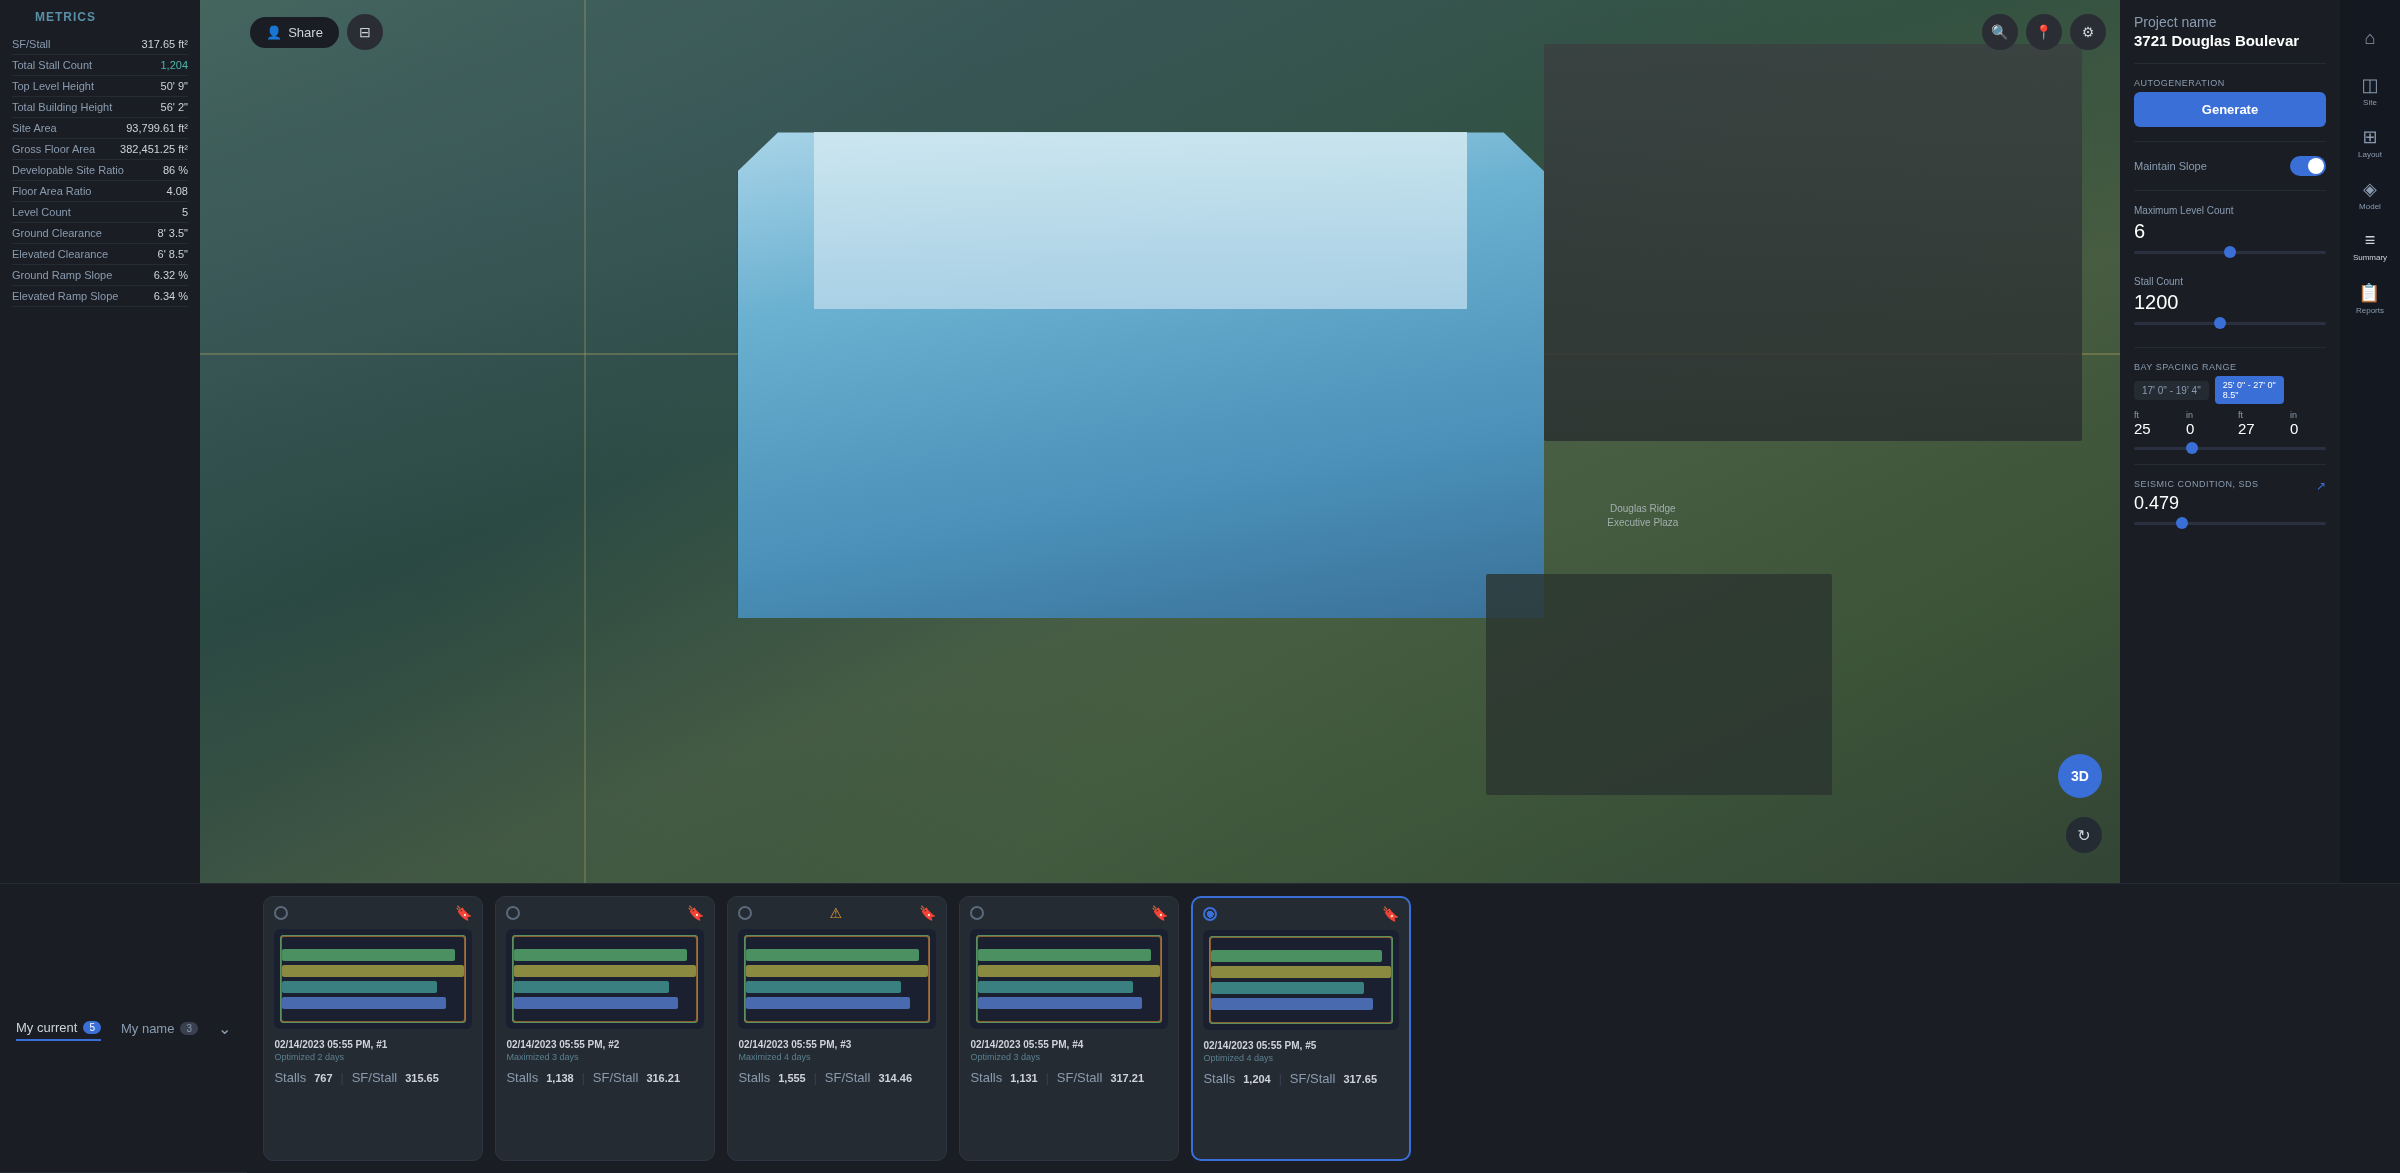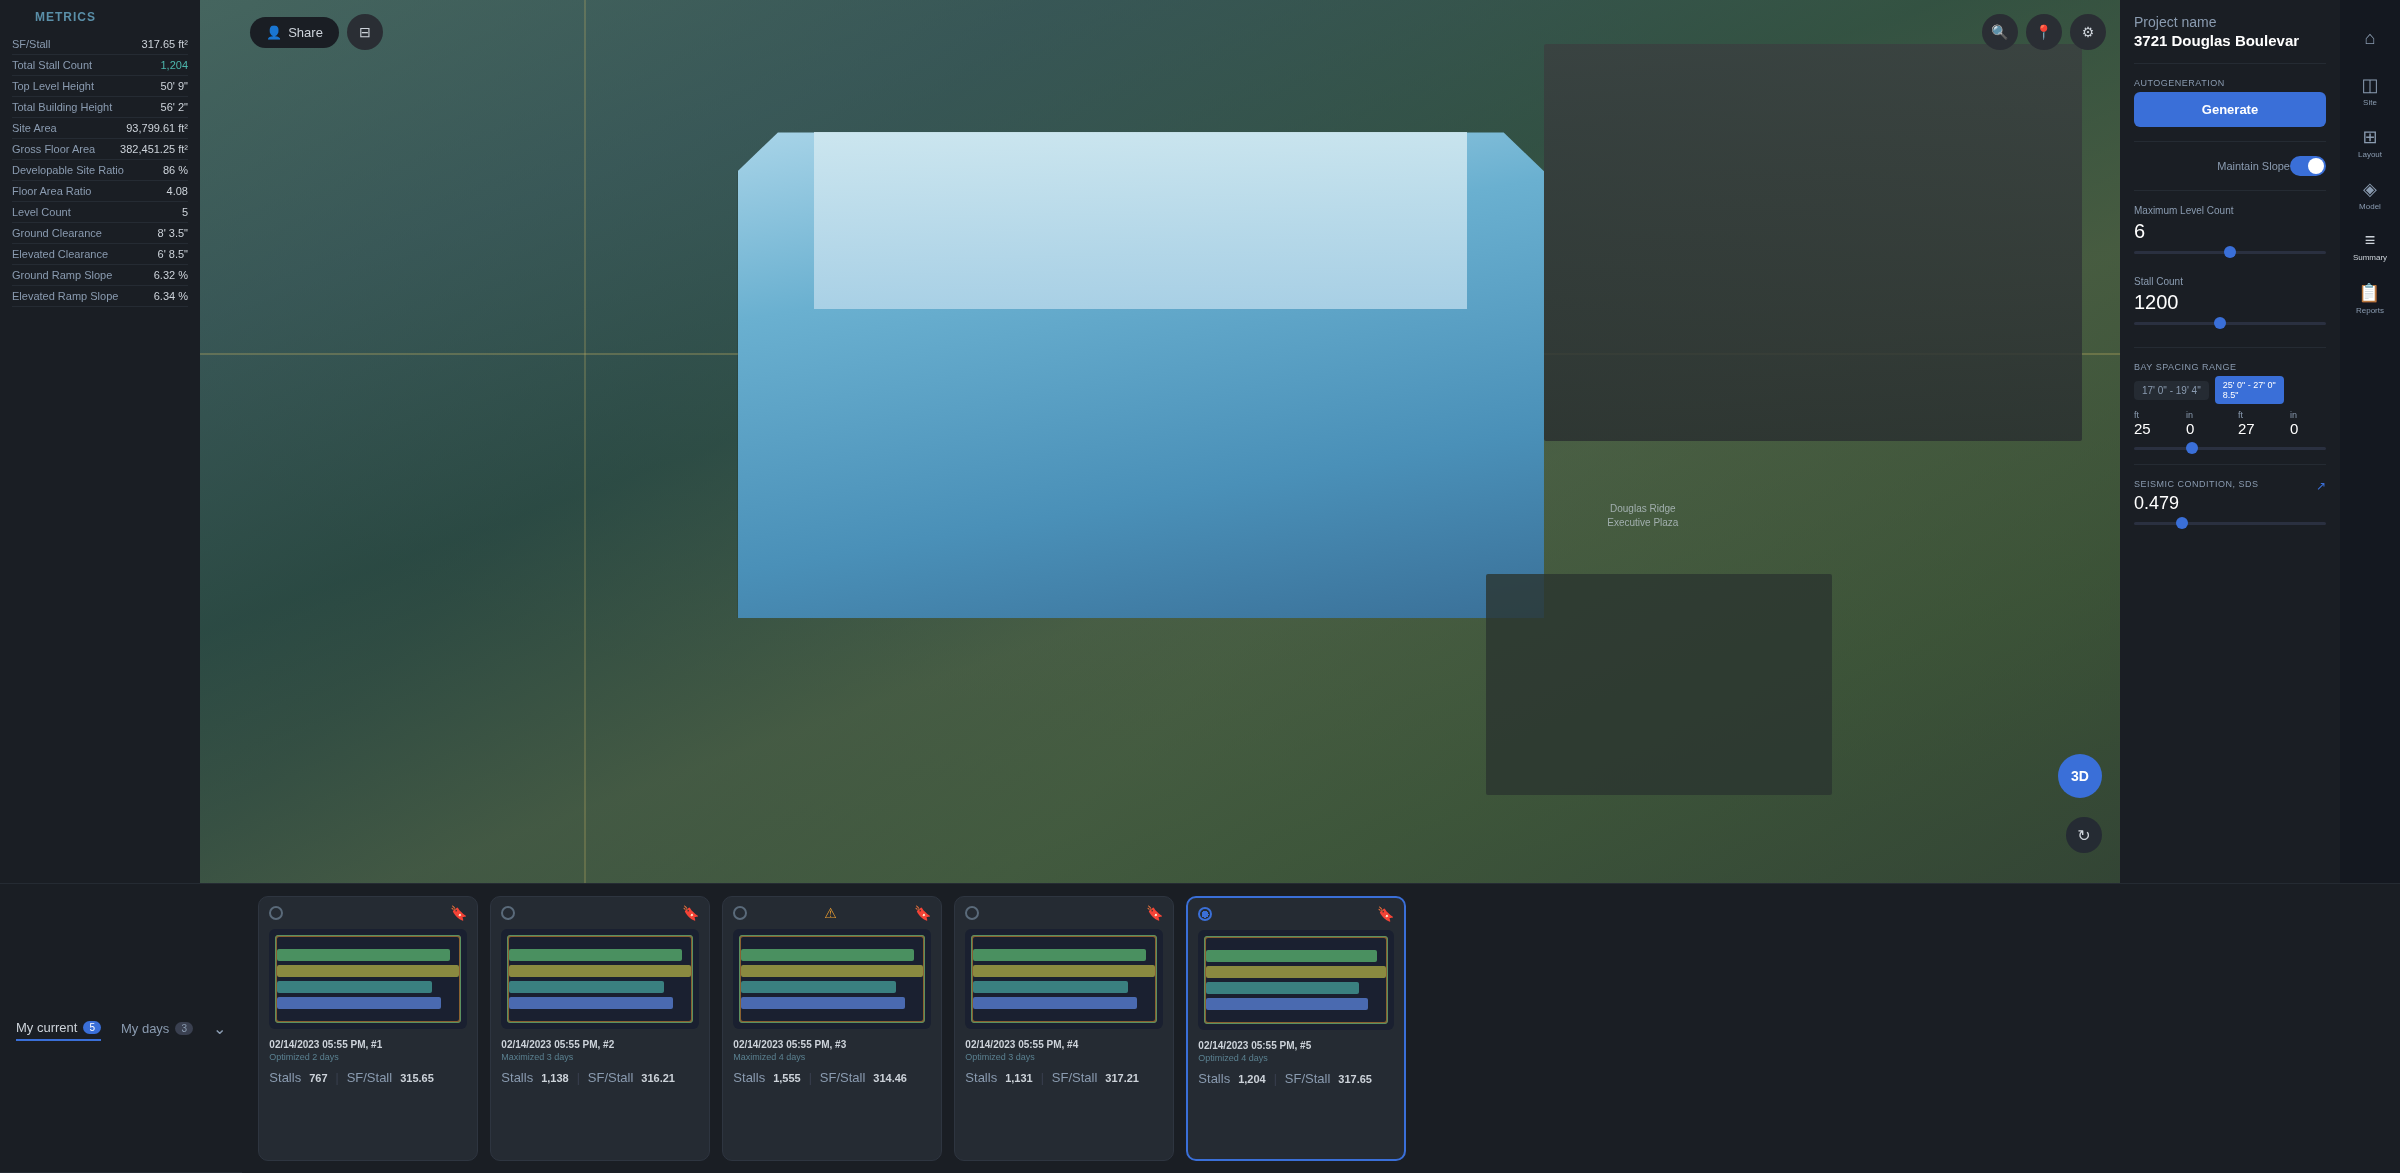--- a/index.html
+++ b/index.html
@@ -255,21 +255,21 @@
       padding: 10px;
       width: 100%;
       font-size: 13px;
       font-weight: 600;
       cursor: pointer;
       text-align: center;
     }
 
     .toggle-row {
       display: flex;
-      justify-content: flex-end;
+      justify-content: space-between;
       align-items: center;
     }
     .toggle-label {
       font-size: 11px;
       color: #8a9bb0;
     }
     .toggle {
       width: 36px;
       height: 20px;
       background: #3a6fd8;
@@ -775,21 +775,21 @@
   </div>
 </div>
 
 <div class="bottom-area">
   <div class="bottom-header">
     <button class="tab-btn active">
       <span>My current</span>
       <span class="tab-badge">5</span>
     </button>
     <button class="tab-btn">
-      <span>My days</span>
+      <span>My name</span>
       <span class="tab-badge-gray">3</span>
     </button>
     <button class="bottom-expand">
       <span class="collapse-arrow">⌄</span>
     </button>
   </div>
   <div class="cards-row" id="cards-container">
       <div class="design-card">
         <div class="card-top">
           <div class="card-radio"></div>

